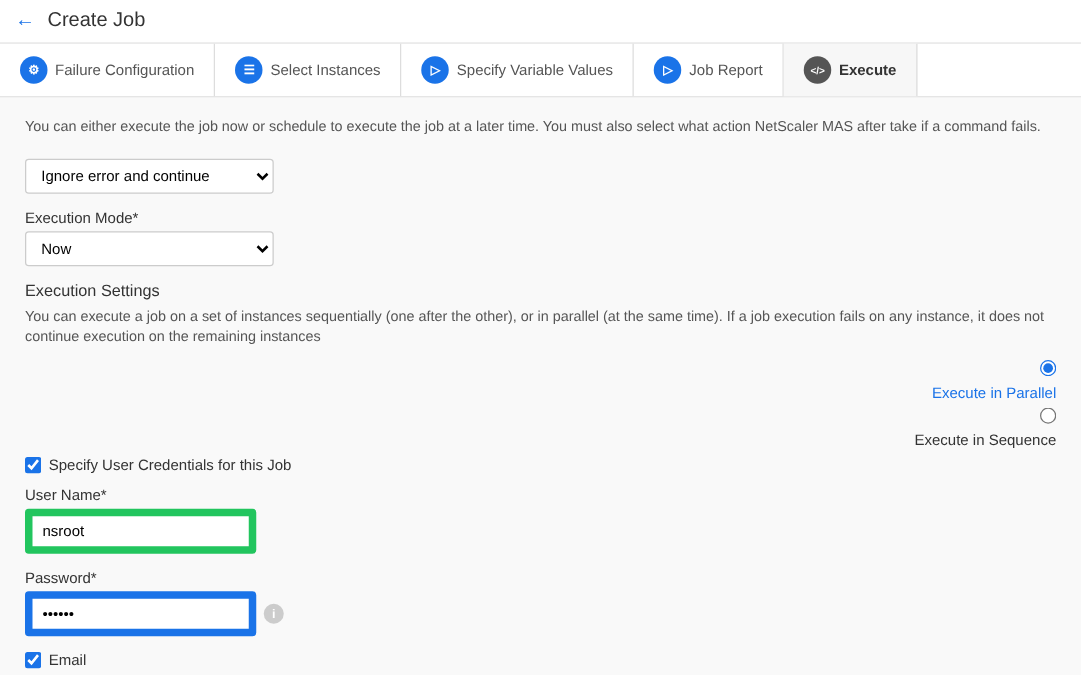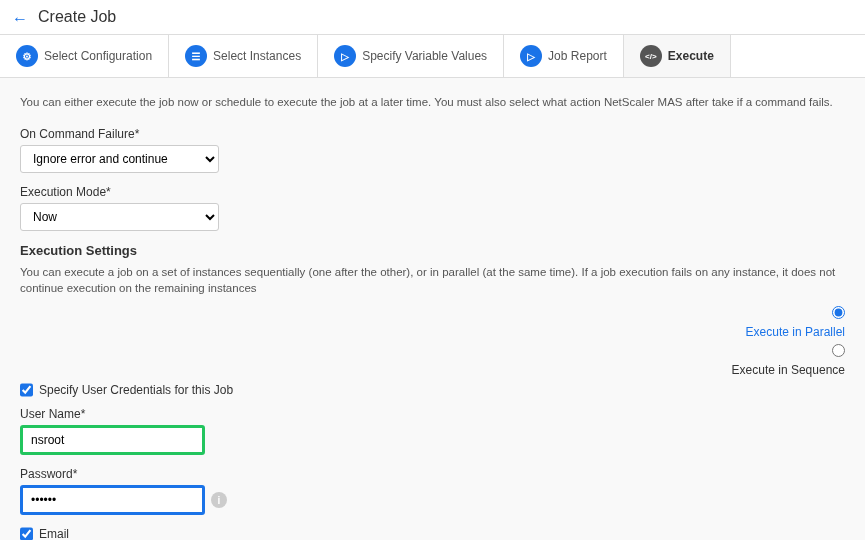--- a/index.html
+++ b/index.html
@@ -103,21 +103,21 @@
       padding: 5px 8px;
       border: 1px solid #ccc;
       border-radius: 3px;
       font-size: 12px;
       background: white;
       appearance: auto;
     }
 
     .section-title {
       font-size: 13px;
-      font-weight: bold;
+      font-weight: normal;
       color: #333;
       margin-bottom: 6px;
       margin-top: 8px;
     }
 
     .section-desc {
       font-size: 11.5px;
       color: #555;
       line-height: 1.4;
       margin-bottom: 10px;
@@ -147,21 +147,21 @@
       font-size: 12px;
     }
 
     .checkbox-item input[type="checkbox"] {
       accent-color: #1a73e8;
     }
 
     input.text-input {
       width: 185px;
       padding: 5px 8px;
-      border: 3px solid #22c55e;
+      border: 6px solid #22c55e;
       border-radius: 3px;
       font-size: 12px;
     }
 
     input.text-input:focus, input.text-input.focused {
       border-color: #1a73e8;
       outline: none;
     }
 
     .password-row {
@@ -230,21 +230,21 @@
 
 <div class="header">
   <span class="back-arrow">←</span>
   <span class="page-title">Create Job</span>
 </div>
 
 <div class="tabs-bar">
 
   <div class="tab">
     <div class="tab-icon blue">⚙</div>
-    <span class="tab-label">Select Configuration</span>
+    <span class="tab-label">Failure Configuration</span>
   </div>
 
   <div class="tab">
     <div class="tab-icon blue">☰</div>
     <span class="tab-label">Select Instances</span>
   </div>
 
   <div class="tab">
     <div class="tab-icon blue">▷</div>
     <span class="tab-label">Specify Variable Values</span>
@@ -260,21 +260,20 @@
     <span class="tab-label">Execute</span>
   </div>
 
 </div>
 
 <div class="content-area">
 
   <p class="info-text">You can either execute the job now or schedule to execute the job at a later time. You must also select what action NetScaler MAS after take if a command fails.</p>
 
   <div class="form-group">
-    <label class="form-label">On Command Failure*</label>
     <select class="form-select">
       <option>Ignore error and continue</option>
       <option>Stop execution</option>
       <option>Rollback</option>
     </select>
   </div>
 
   <div class="form-group">
     <label class="form-label">Execution Mode*</label>
     <select class="form-select">

